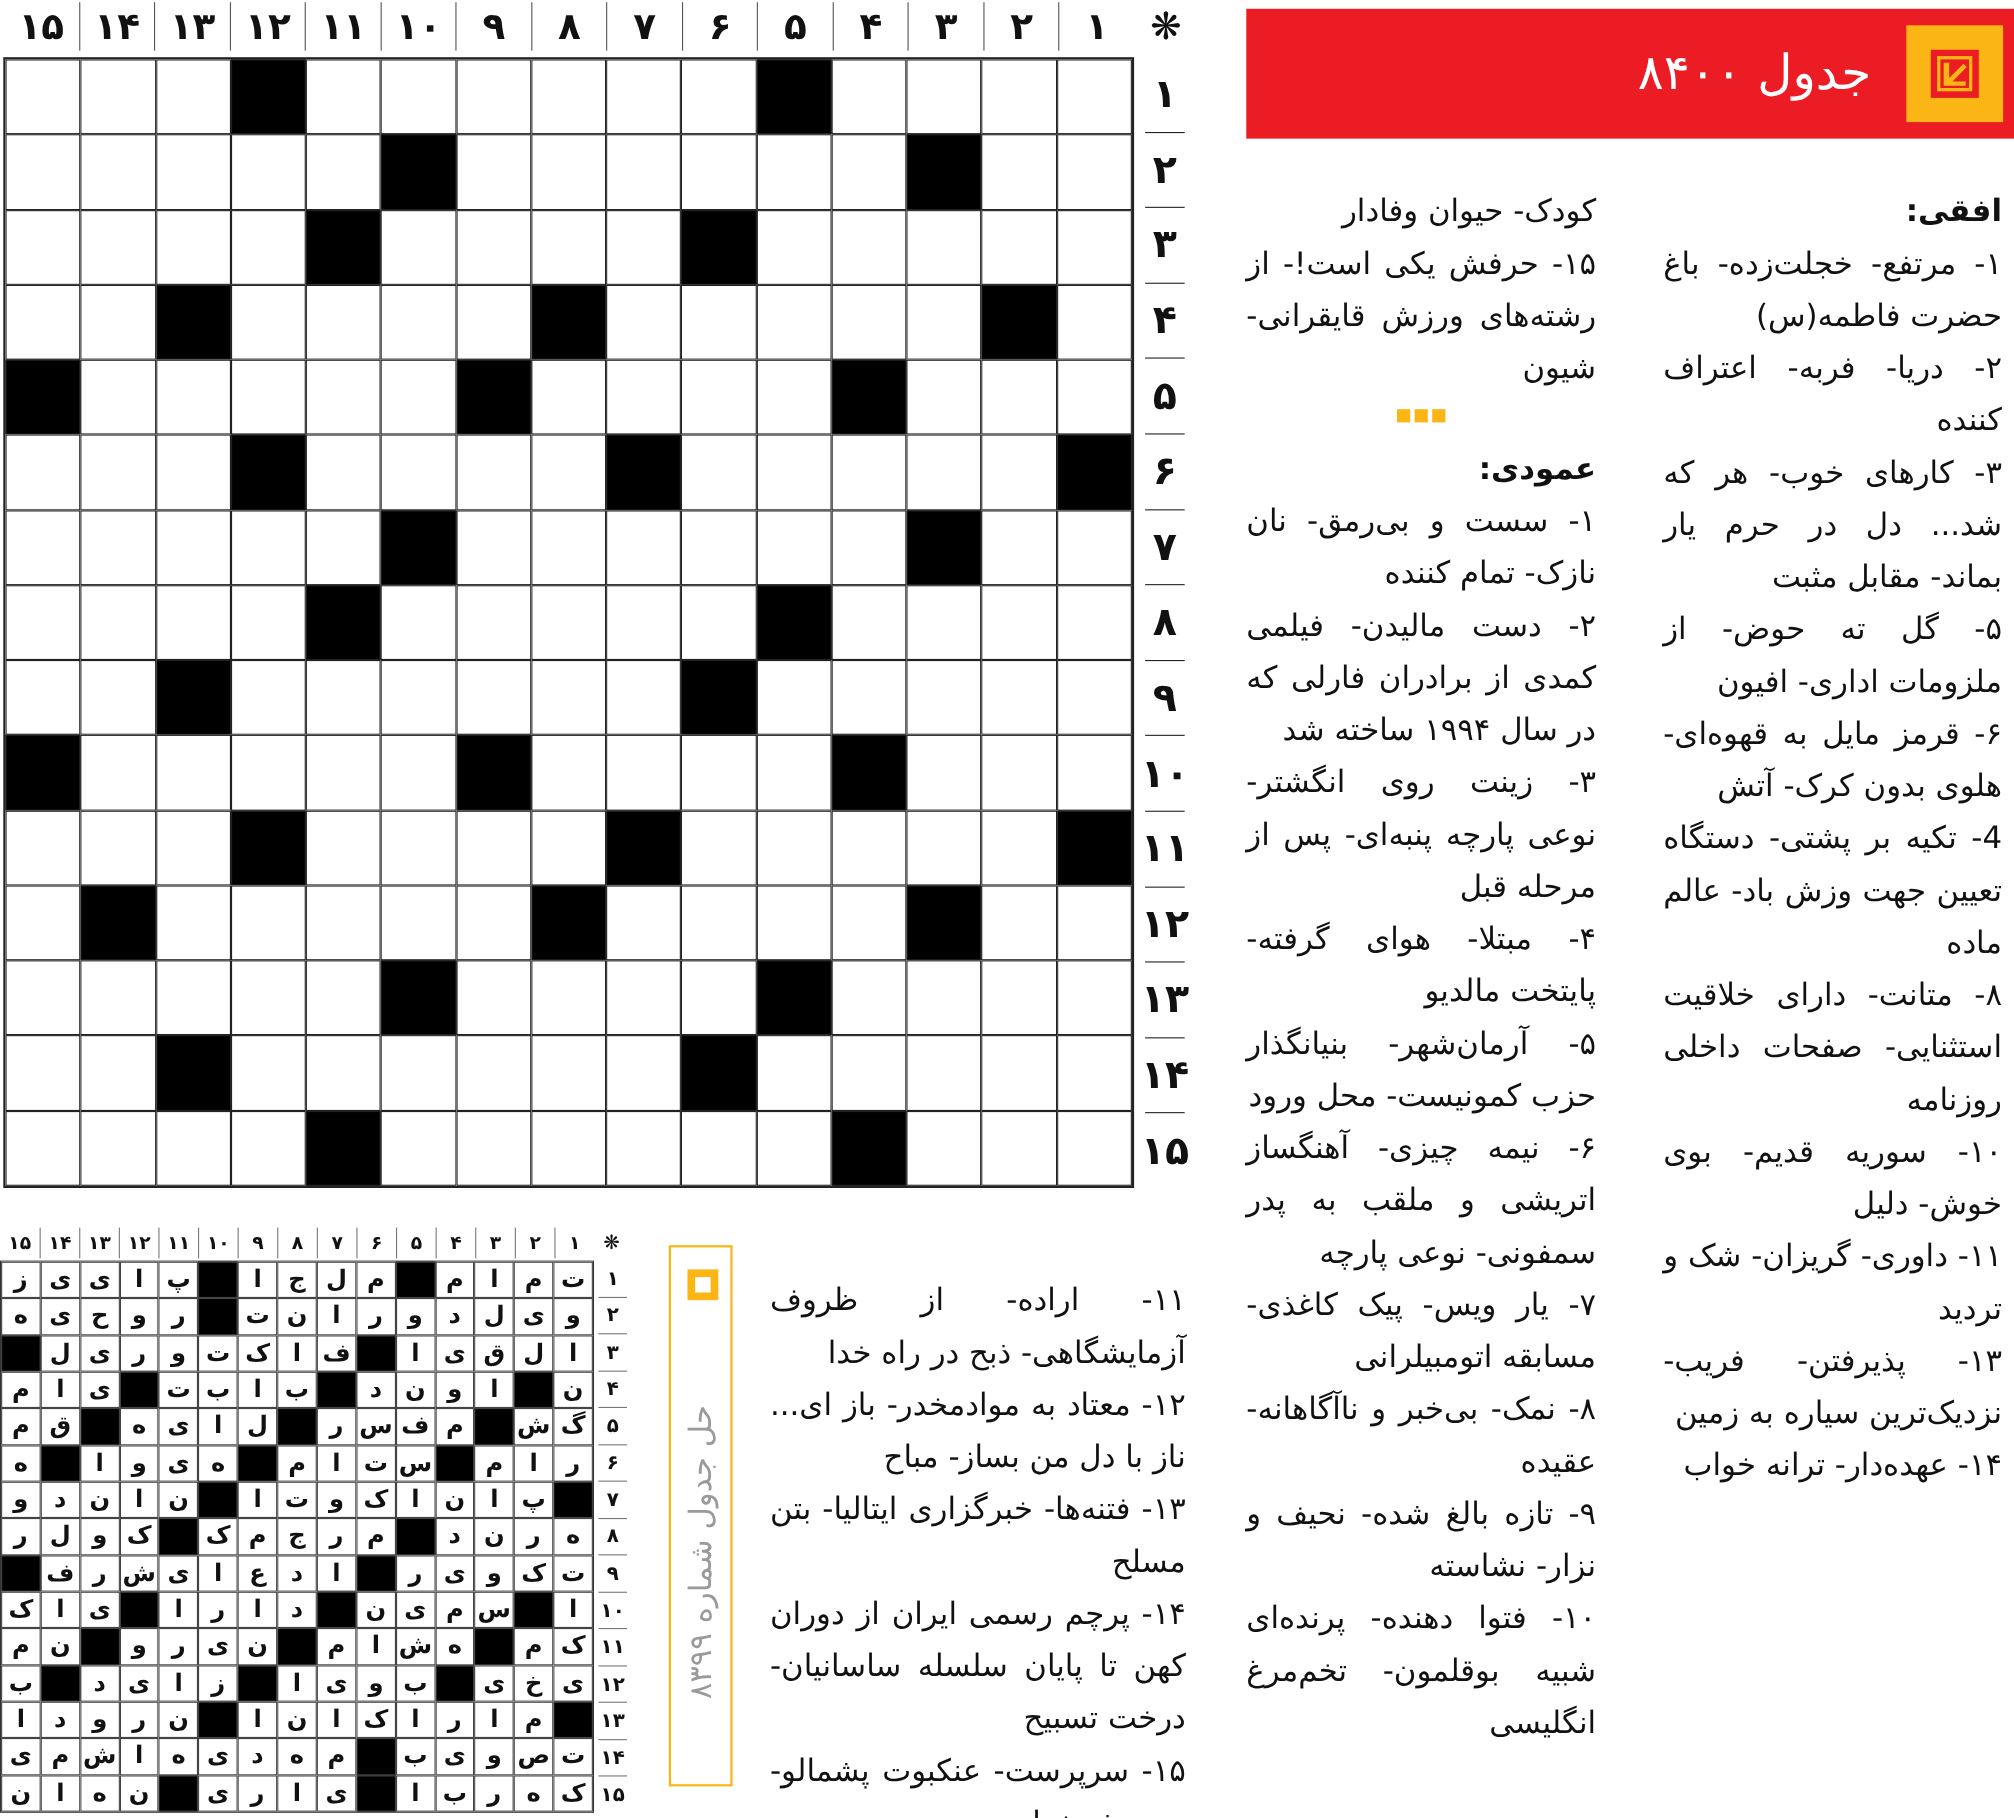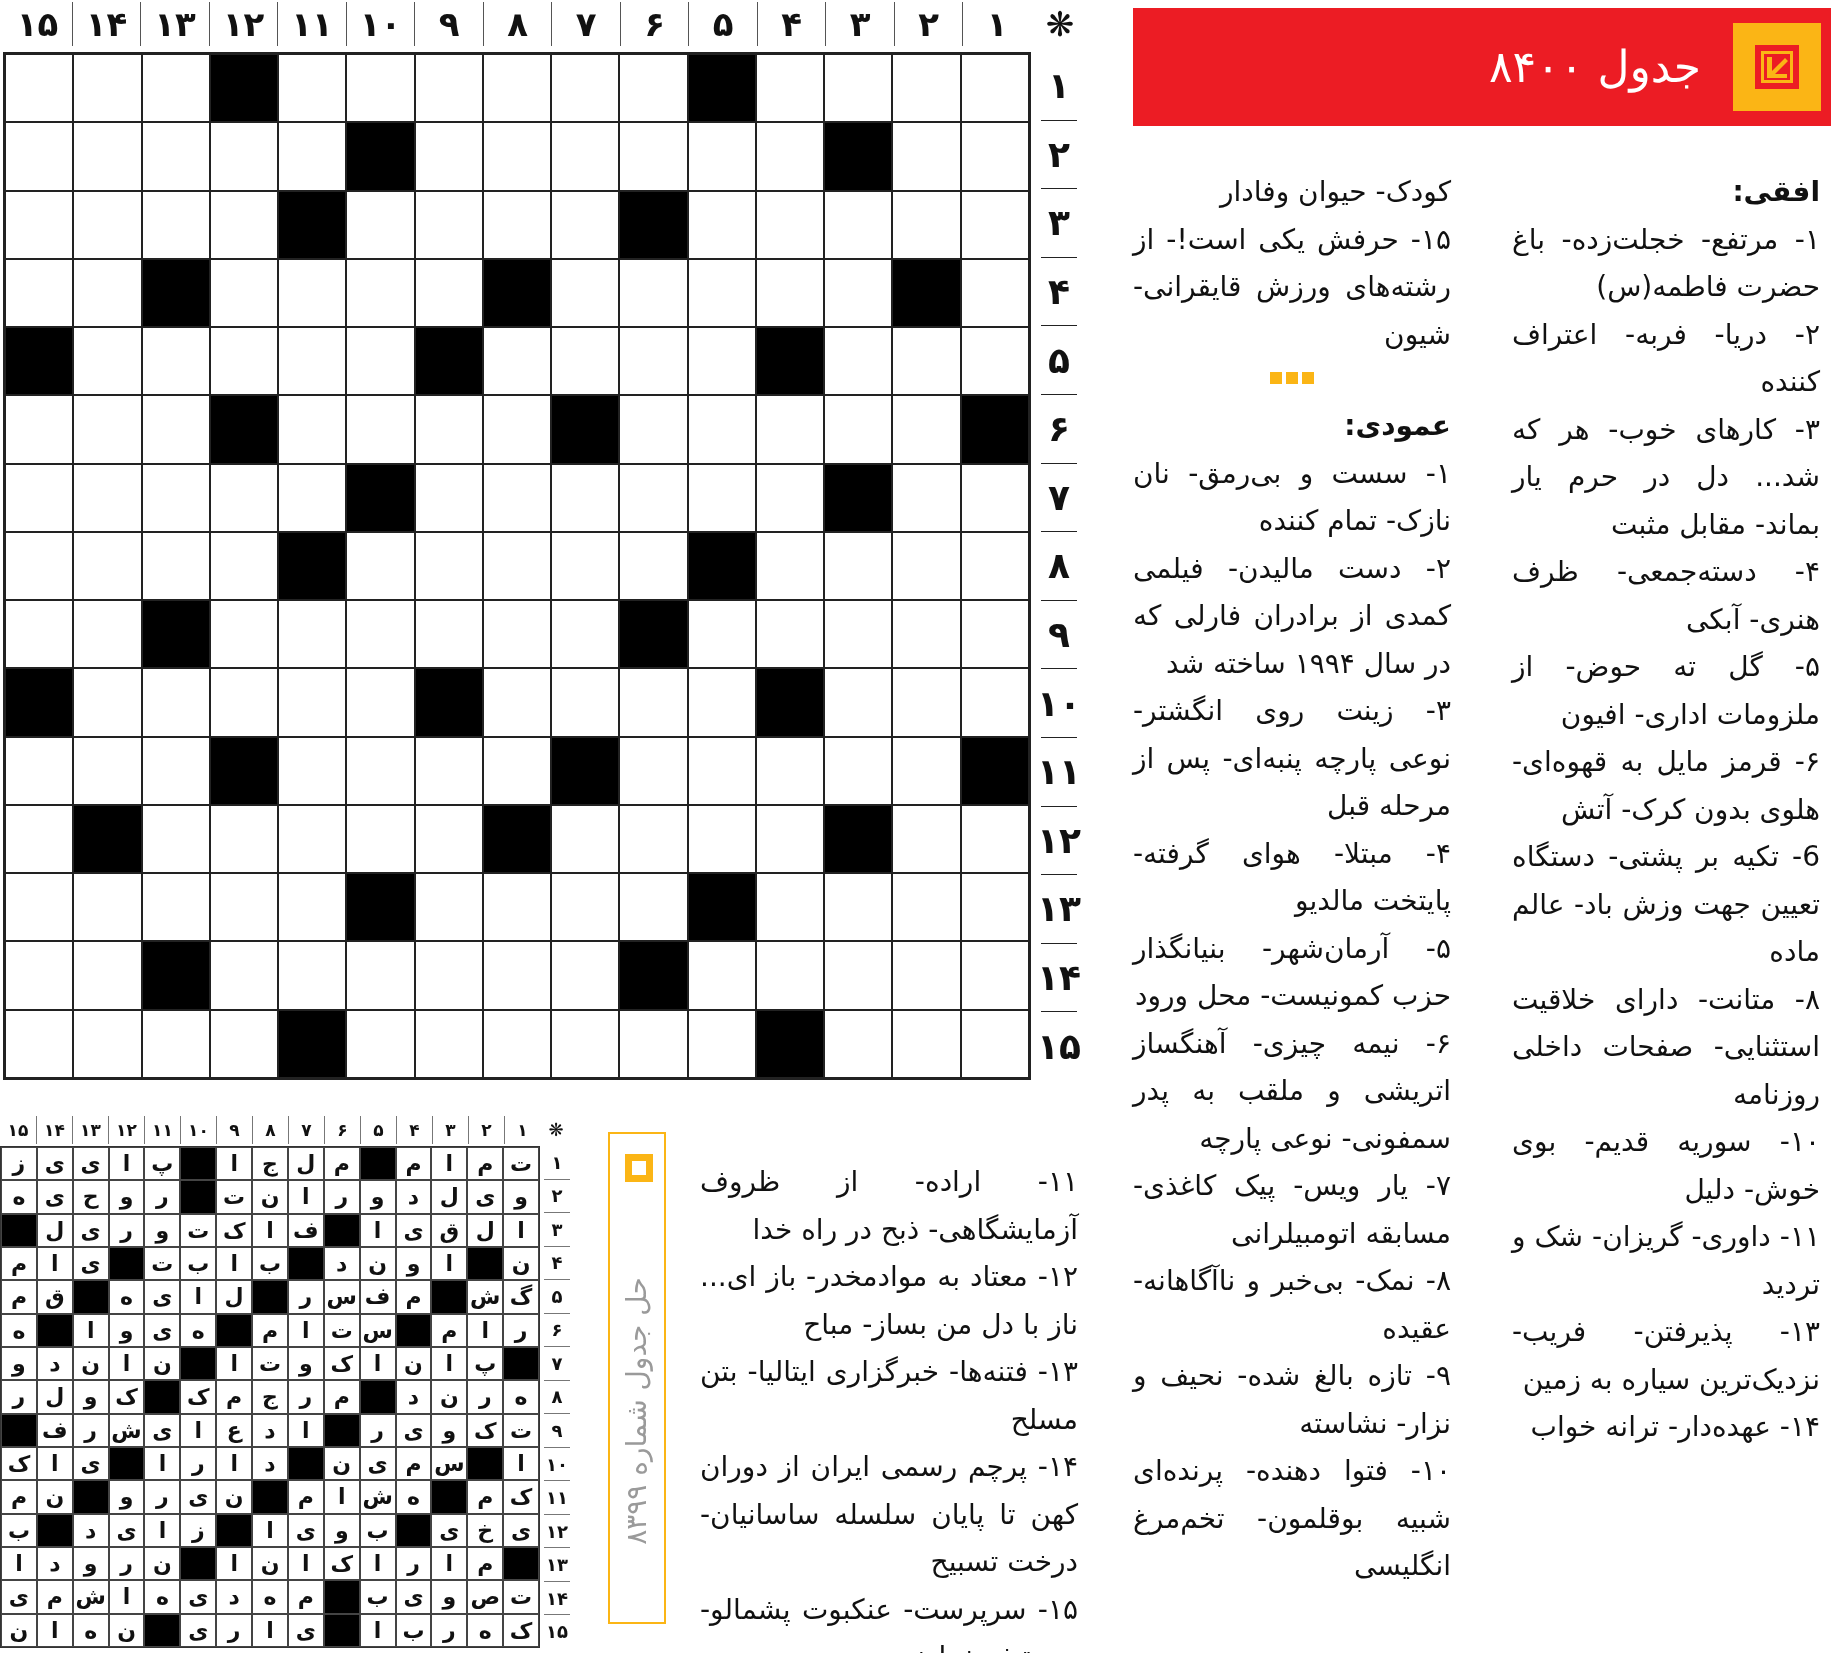--- a/index.html
+++ b/index.html
@@ -342,24 +342,23 @@
     <div class="n">۱۳</div>
     <div class="n">۱۴</div>
     <div class="n">۱۵</div>
   </div>
 
 <div class="clues col-right">
   <p class="sec">افقی:</p>
   <p>۱- مرتفع- خجلت‌زده- باغ حضرت فاطمه(س)</p>
   <p>۲- دریا- فربه- اعتراف کننده</p>
   <p>۳- کارهای خوب- هر که شد... دل در حرم یار بماند- مقابل مثبت</p>
-  <p>۴- دسته‌جمعی- ظرف هنری- آبکی</p>
   <p>۵- گل ته حوض- از ملزومات اداری- افیون</p>
   <p>۶- قرمز مایل به قهوه‌ای- هلوی بدون کرک- آتش</p>
-  <p>6- تکیه بر پشتی- دستگاه تعیین جهت وزش باد- عالم ماده</p>
+  <p>4- تکیه بر پشتی- دستگاه تعیین جهت وزش باد- عالم ماده</p>
   <p>۸- متانت- دارای خلاقیت استثنایی- صفحات داخلی روزنامه</p>
   <p>۱۰- سوریه قدیم- بوی خوش- دلیل</p>
   <p>۱۱- داوری- گریزان- شک و تردید</p>
   <p>۱۳- پذیرفتن- فریب- نزدیک‌ترین سیاره به زمین</p>
   <p>۱۴- عهده‌دار- ترانه خواب</p>
 </div>
 
 <div class="clues col-mid">
   <p>کودک- حیوان وفادار</p>
   <p>۱۵- حرفش یکی است!- از رشته‌های ورزش قایقرانی- شیون</p>

